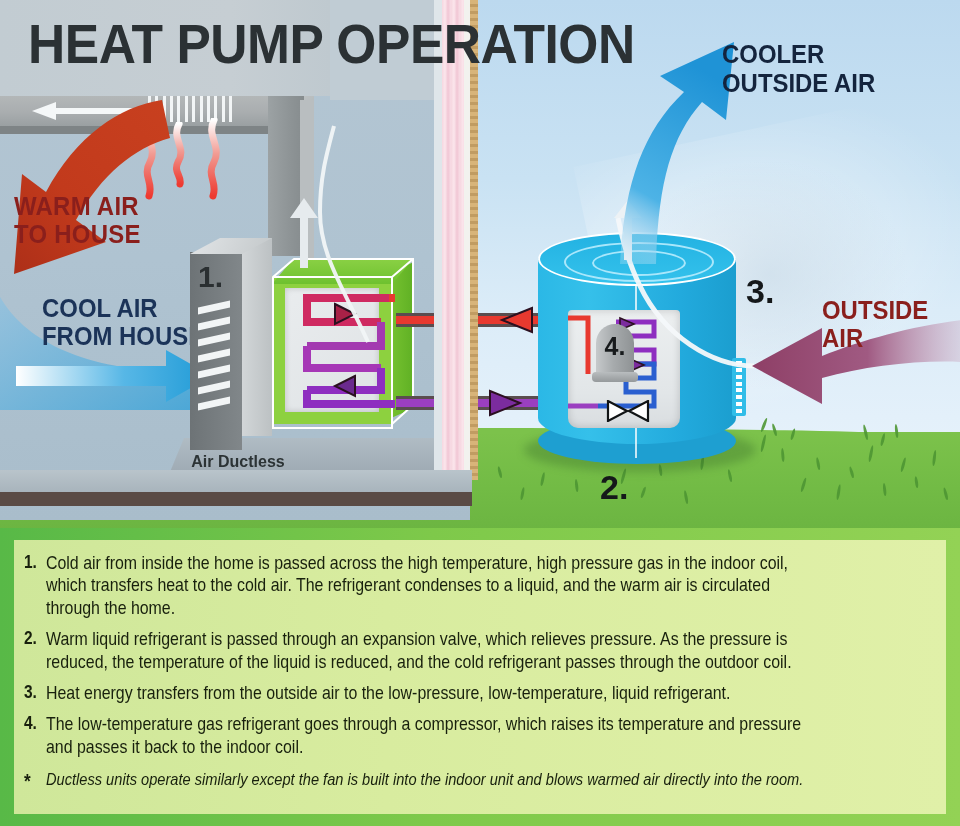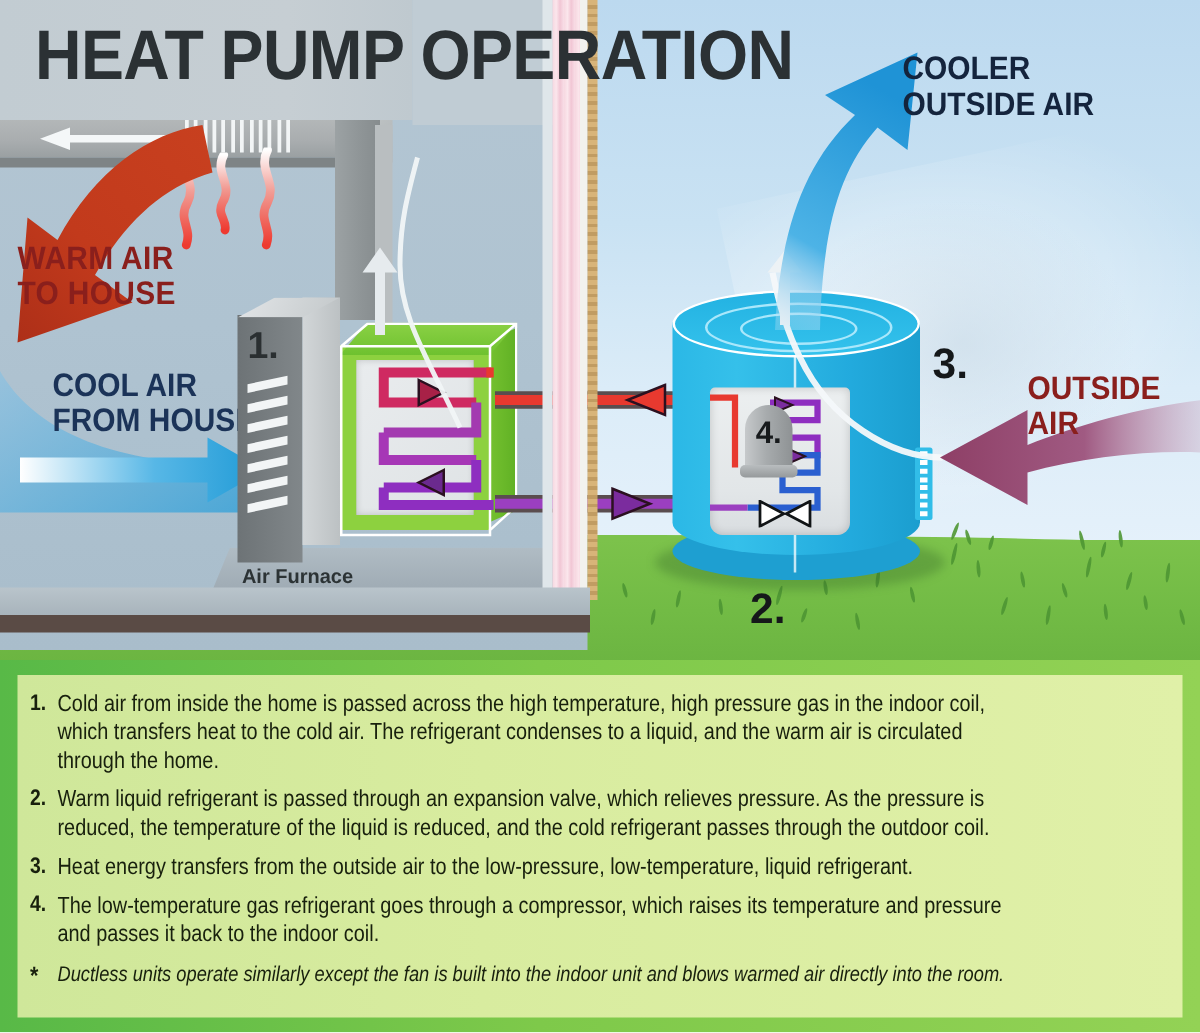--- a/index.html
+++ b/index.html
@@ -366,21 +366,21 @@
         <i style="top:0"></i>
           <i style="top:16px"></i>
           <i style="top:32px"></i>
         <i style="top:48px"></i>
           <i style="top:64px"></i>
           <i style="top:80px"></i>
           <i style="top:96px"></i>
       </div>
     </div>
     <div class="handler-label">
-      <div>Air Furnace</div>
+      <div>Air Ductless</div>
       <div>or Furnace*</div>
     </div>
 
     <div class="coil-box">
       <div class="cb-right"></div>
       <div class="cb-face"></div>
       <div class="cb-top"></div>
       <div class="cb-inner"></div>
       <svg class="cb-outline" viewBox="0 0 142 182">
         <path d="M1 19 L22 1 L141 1 L141 147 L120 166 L120 170 L1 170 Z" fill="none" stroke="#ffffff" stroke-width="2"></path>

